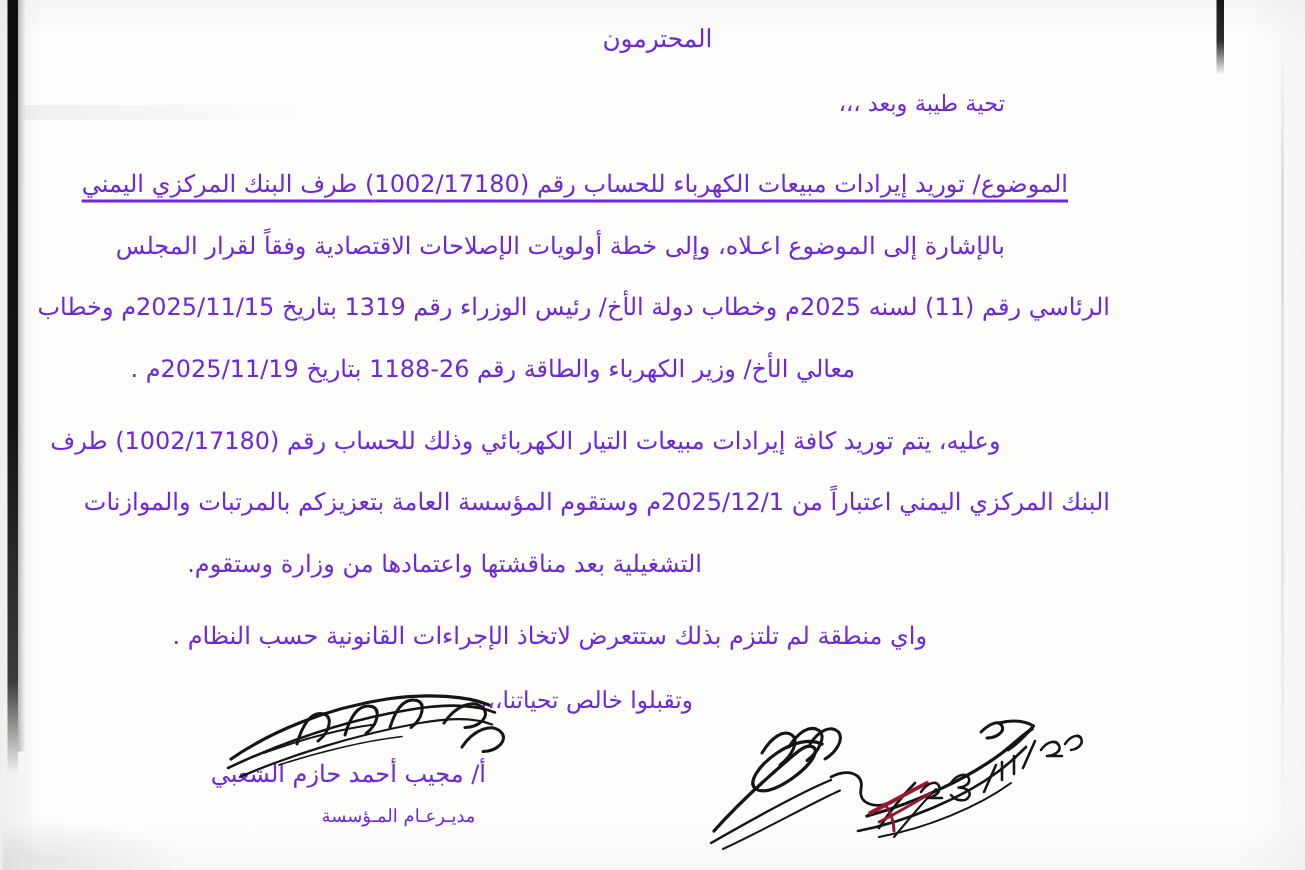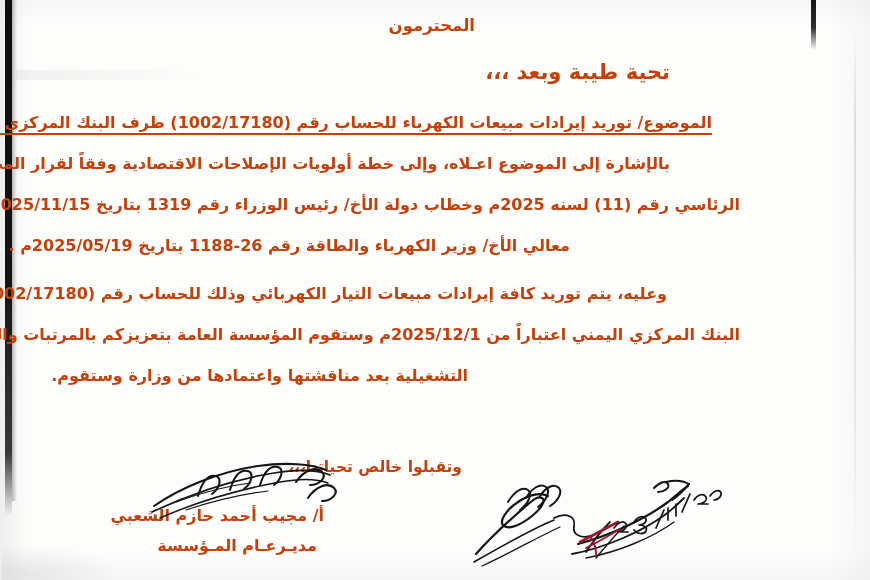--- a/index.html
+++ b/index.html
@@ -72,37 +72,37 @@
   }
 
   
   .layer {
     position: absolute;
     inset: 0;
   }
   .ln {
     position: absolute;
     white-space: nowrap;
-    font-weight: 700;
-    color: #c2410c;
+    font-weight: 400;
+    color: #6d28d9;
     line-height: 1;
   }
   .hdr      { font-size: 16.5px; letter-spacing: .2px; }
-  .greet    { font-size: 21px; }
+  .greet    { font-size: 15px; }
   .subject  {
     font-size: 16px;
     text-decoration: underline;
     text-underline-offset: 5px;
     text-decoration-thickness: 1.6px;
     letter-spacing: .1px;
   }
   .body     { font-size: 16px; letter-spacing: .05px; }
   .closing  { font-size: 15.5px; }
   .sigtxt   { font-size: 16px; }
-  .sigtitle { font-size: 16px; letter-spacing: 2.2px; margin-left: 40px; }
+  .sigtitle { font-size: 12px; letter-spacing: 2.2px; margin-left: 40px; }
 
   
   .ink { position: absolute; pointer-events: none; }
   .ink svg { display: block; overflow: visible; }
 </style>
 </head>
 <body>
 
 <div id="page">
 
@@ -118,26 +118,27 @@
 
 
     <div class="ln hdr" style="top:18px; right:395px;">المحترمون</div>
 
     <div class="ln greet" style="top:62px; right:200px;">تحية طيبة وبعد ،،،</div>
 
     <div class="ln subject" style="top:115px; right:158px;">الموضوع/ توريد إيرادات مبيعات الكهرباء للحساب رقم (1002/17180) طرف البنك المركزي اليمني</div>
 
     <div class="ln body" style="top:156px; right:200px;">بالإشارة إلى الموضوع اعـلاه، وإلى خطة أولويات الإصلاحات الاقتصادية وفقاً لقرار المجلس</div>
     <div class="ln body" style="top:197px; right:130px;">الرئاسي رقم (11) لسنه 2025م وخطاب دولة الأخ/ رئيس الوزراء رقم 1319 بتاريخ 2025/11/15م وخطاب</div>
-    <div class="ln body" style="top:238px; right:300px;">معالي الأخ/ وزير الكهرباء والطاقة رقم 26-1188 بتاريخ 2025/05/19م .</div>
+    <div class="ln body" style="top:238px; right:300px;">معالي الأخ/ وزير الكهرباء والطاقة رقم 26-1188 بتاريخ 2025/11/19م .</div>
 
     <div class="ln body" style="top:286px; right:203px;">وعليه، يتم توريد كافة إيرادات مبيعات التيار الكهربائي وذلك للحساب رقم (1002/17180) طرف</div>
     <div class="ln body" style="top:327px; right:130px;">البنك المركزي اليمني اعتباراً من 2025/12/1م وستقوم المؤسسة العامة بتعزيزكم بالمرتبات والموازنات</div>
     <div class="ln body" style="top:368px; right:402px;">التشغيلية بعد مناقشتها واعتمادها من وزارة وستقوم.</div>
 
+    <div class="ln body" style="top:416px; right:252px;">واي منطقة لم تلتزم بذلك ستتعرض لاتخاذ الإجراءات القانونية حسب النظام .</div>
 
     <div class="ln closing" style="top:460px; right:408px;">وتقبلوا خالص تحياتنا،،،</div>
 
     <div class="ln sigtxt" style="top:508px; right:546px;">أ/ مجيب أحمد حازم الشعبي</div>
     <div class="ln sigtitle" style="top:538px; right:553px;">مديـرعـام المـؤسسة</div>
   </div>
 
   <div class="ink" style="left:146px; top:452px; width:220px; height:72px;">
     <svg width="220" height="72" viewBox="0 0 220 72" fill="none" stroke="#151515" stroke-linecap="round" stroke-linejoin="round">
       <path d="M8 54 C34 36, 72 20, 112 14 C140 10, 166 12, 180 18" stroke-width="2.1"></path>

